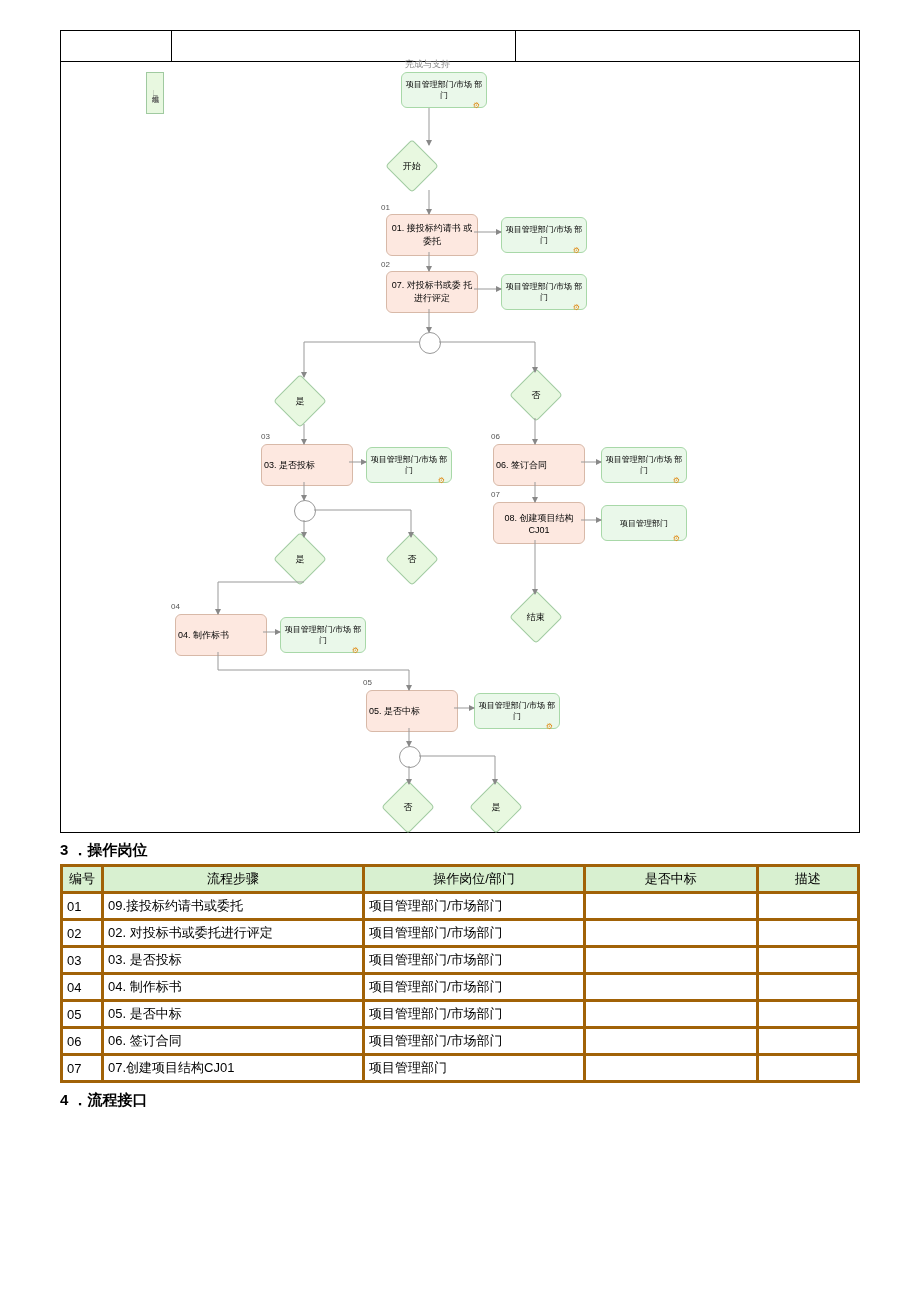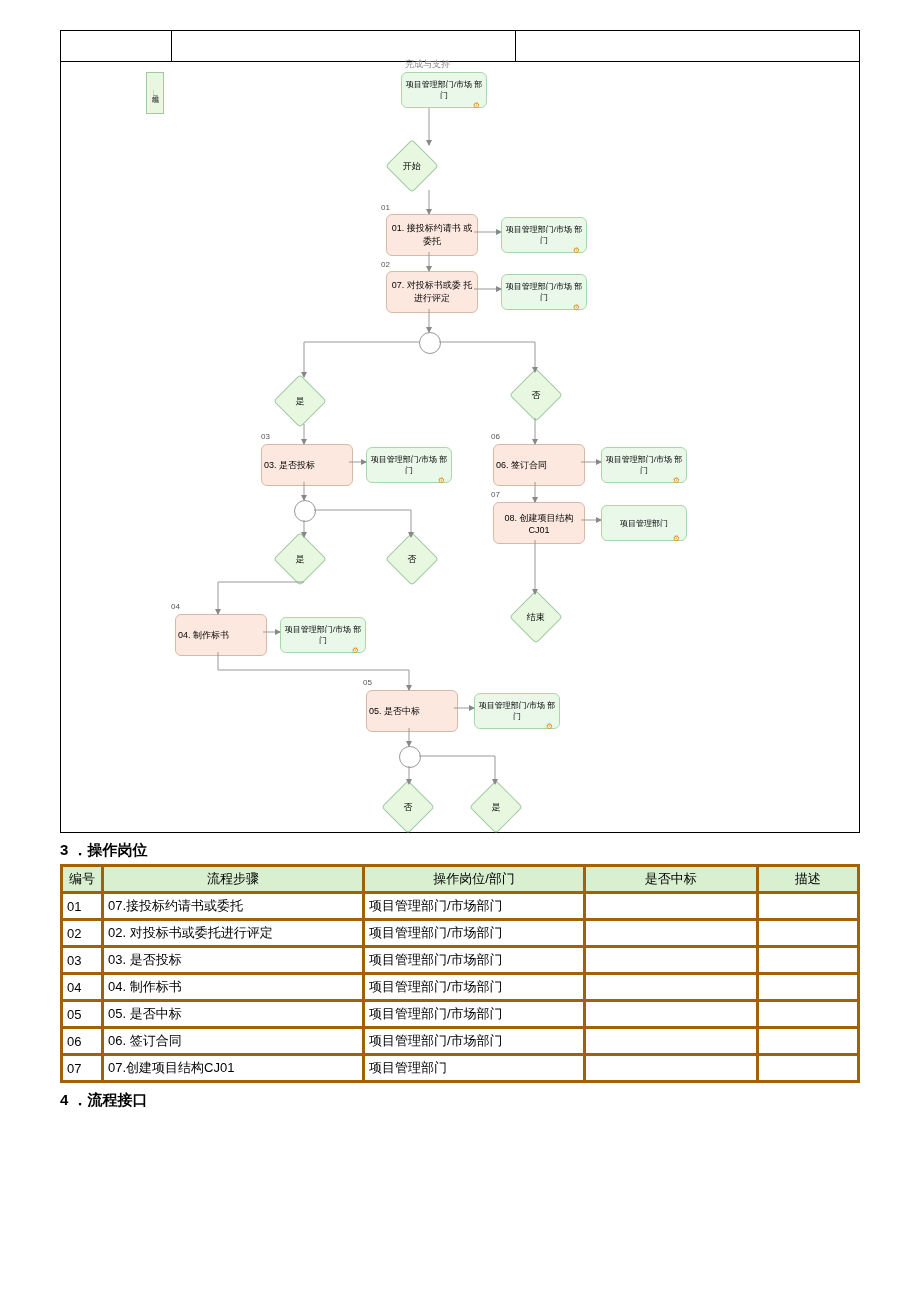--- a/index.html
+++ b/index.html
@@ -315,21 +315,21 @@
       <th class="col-no">编号</th>
       <th class="col-act">流程步骤</th>
       <th class="col-dept">操作岗位/部门</th>
       <th>是否中标</th>
       <th>描述</th>
     </tr>
   </thead>
   <tbody id="steps-body">
       <tr>
         <td style="text-align: left;">01</td>
-        <td style="text-align: left;">07.接投标约请书或委托</td>
+        <td style="text-align: left;">09.接投标约请书或委托</td>
         <td style="text-align: left;">项目管理部门/市场部门</td>
         <td></td>
         <td></td>
       </tr>
       <tr>
         <td style="text-align: left;">02</td>
         <td style="text-align: left;">02. 对投标书或委托进行评定</td>
         <td style="text-align: left;">项目管理部门/市场部门</td>
         <td></td>
         <td></td>

